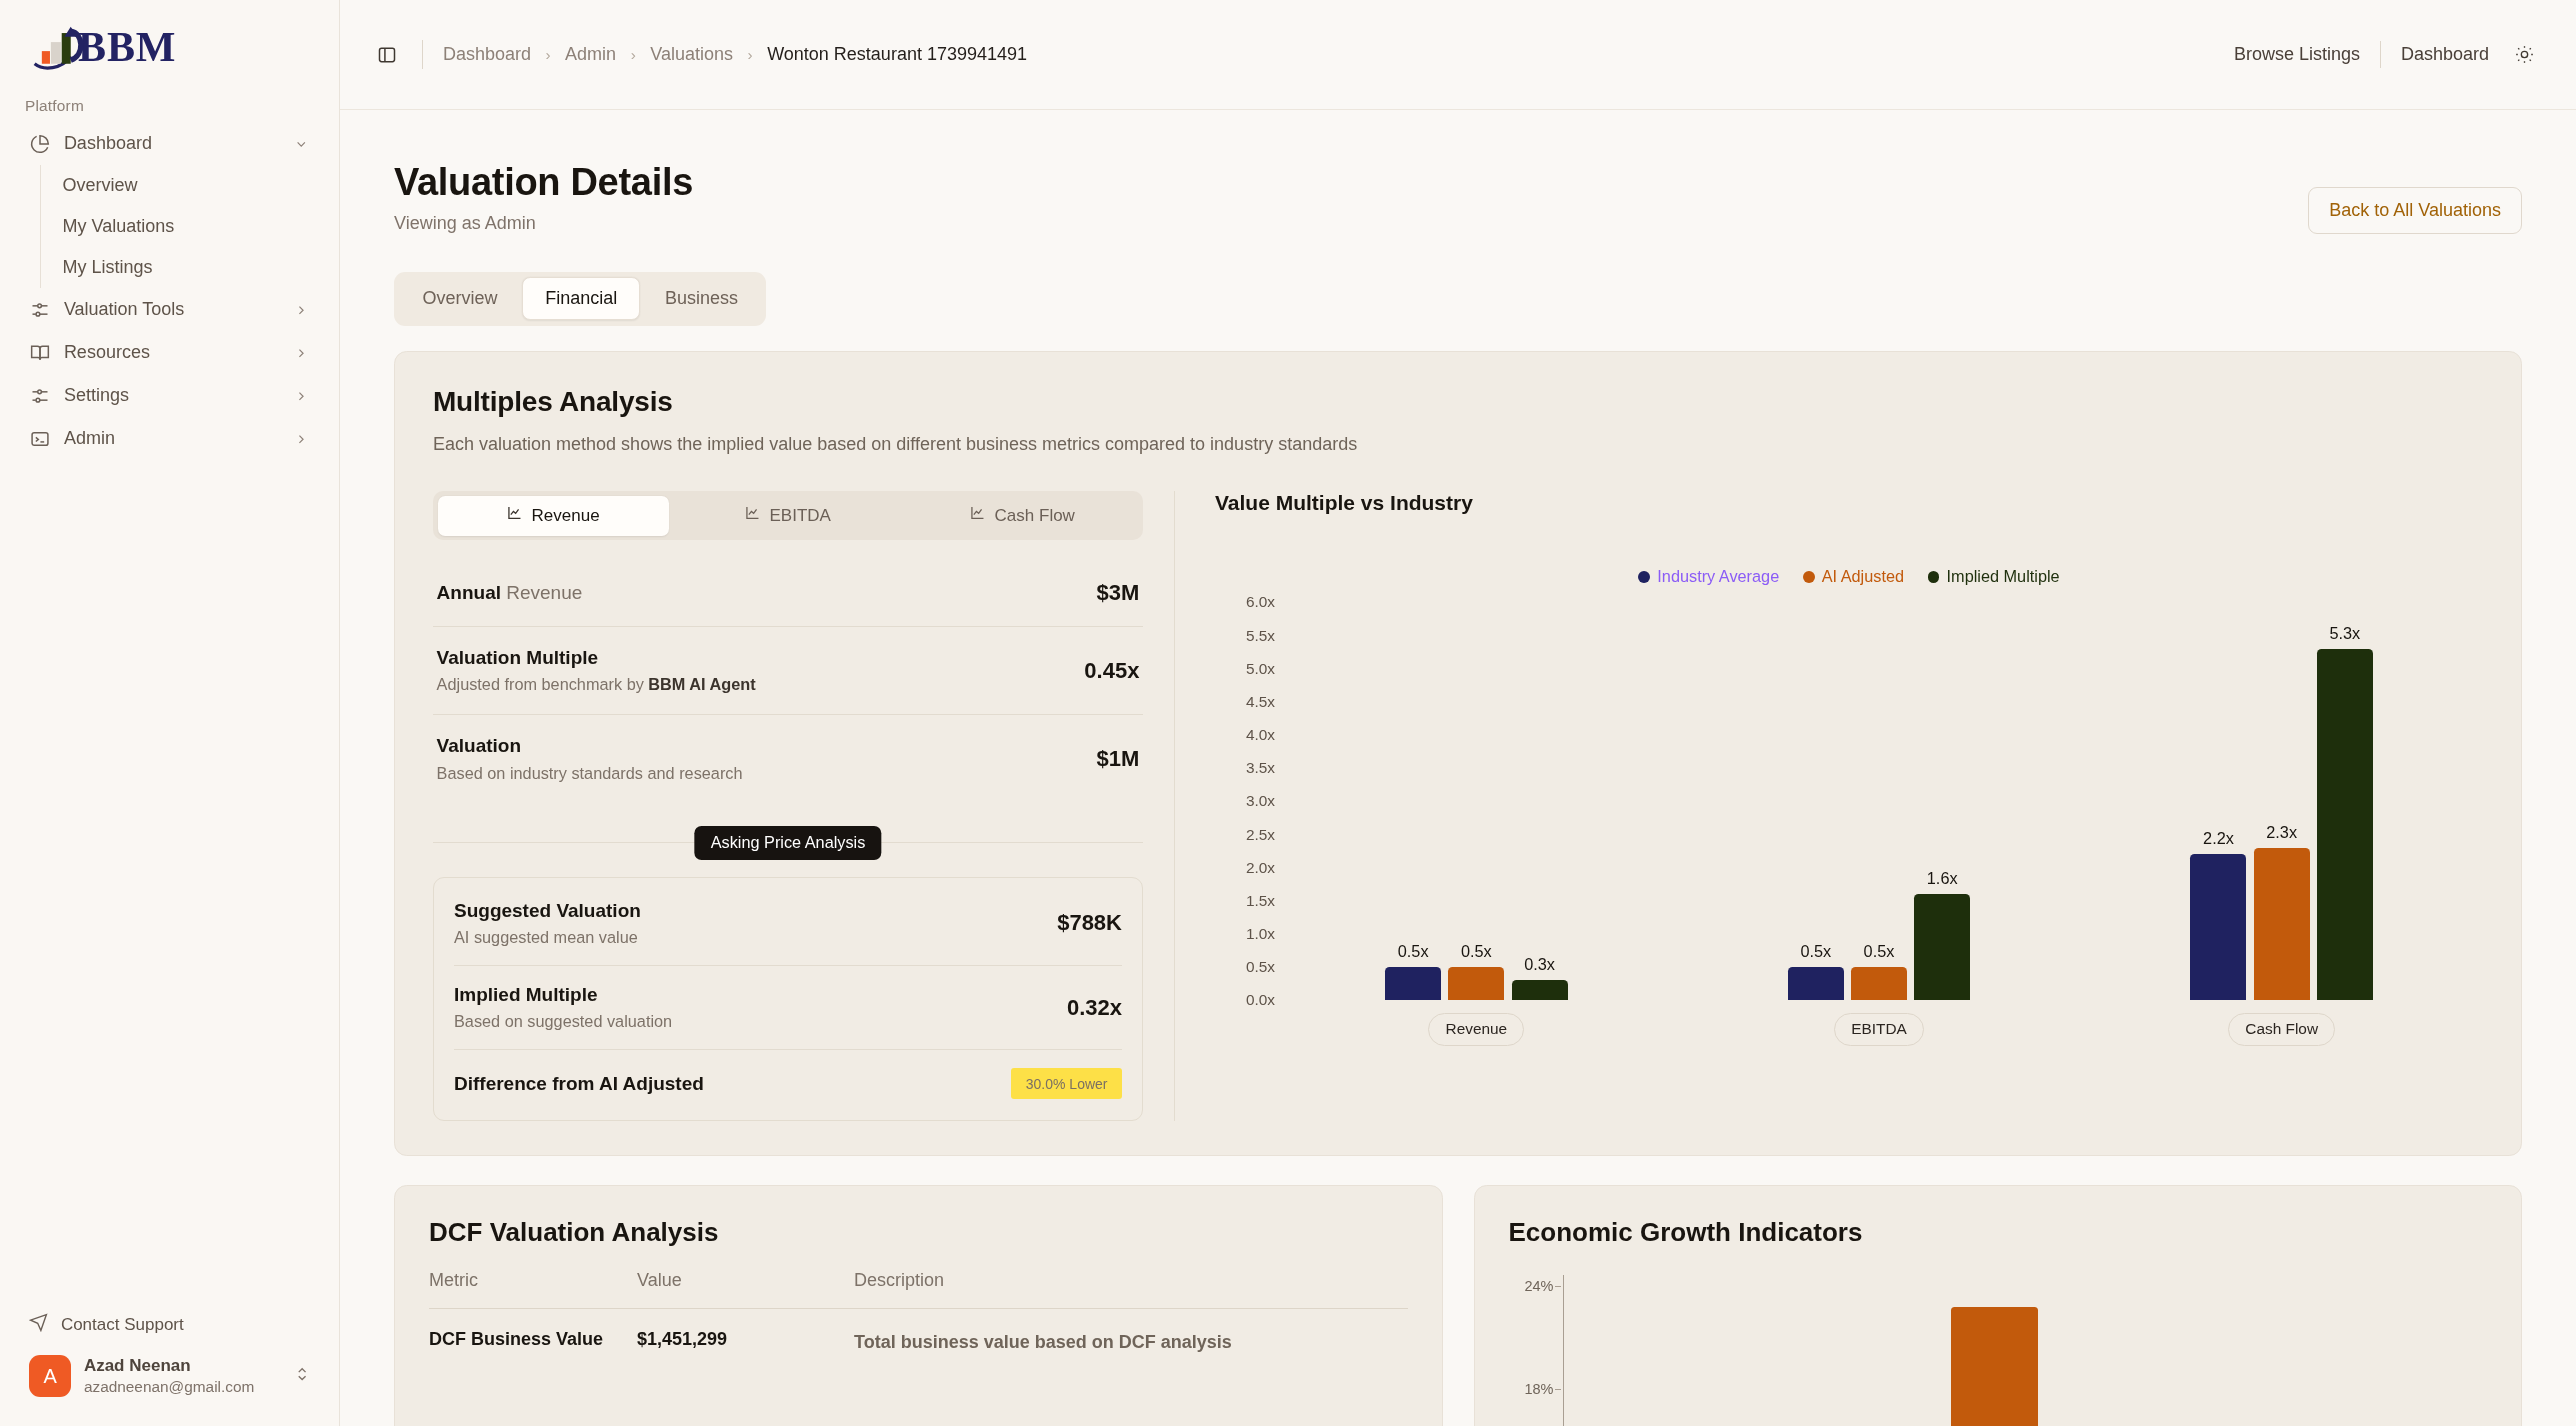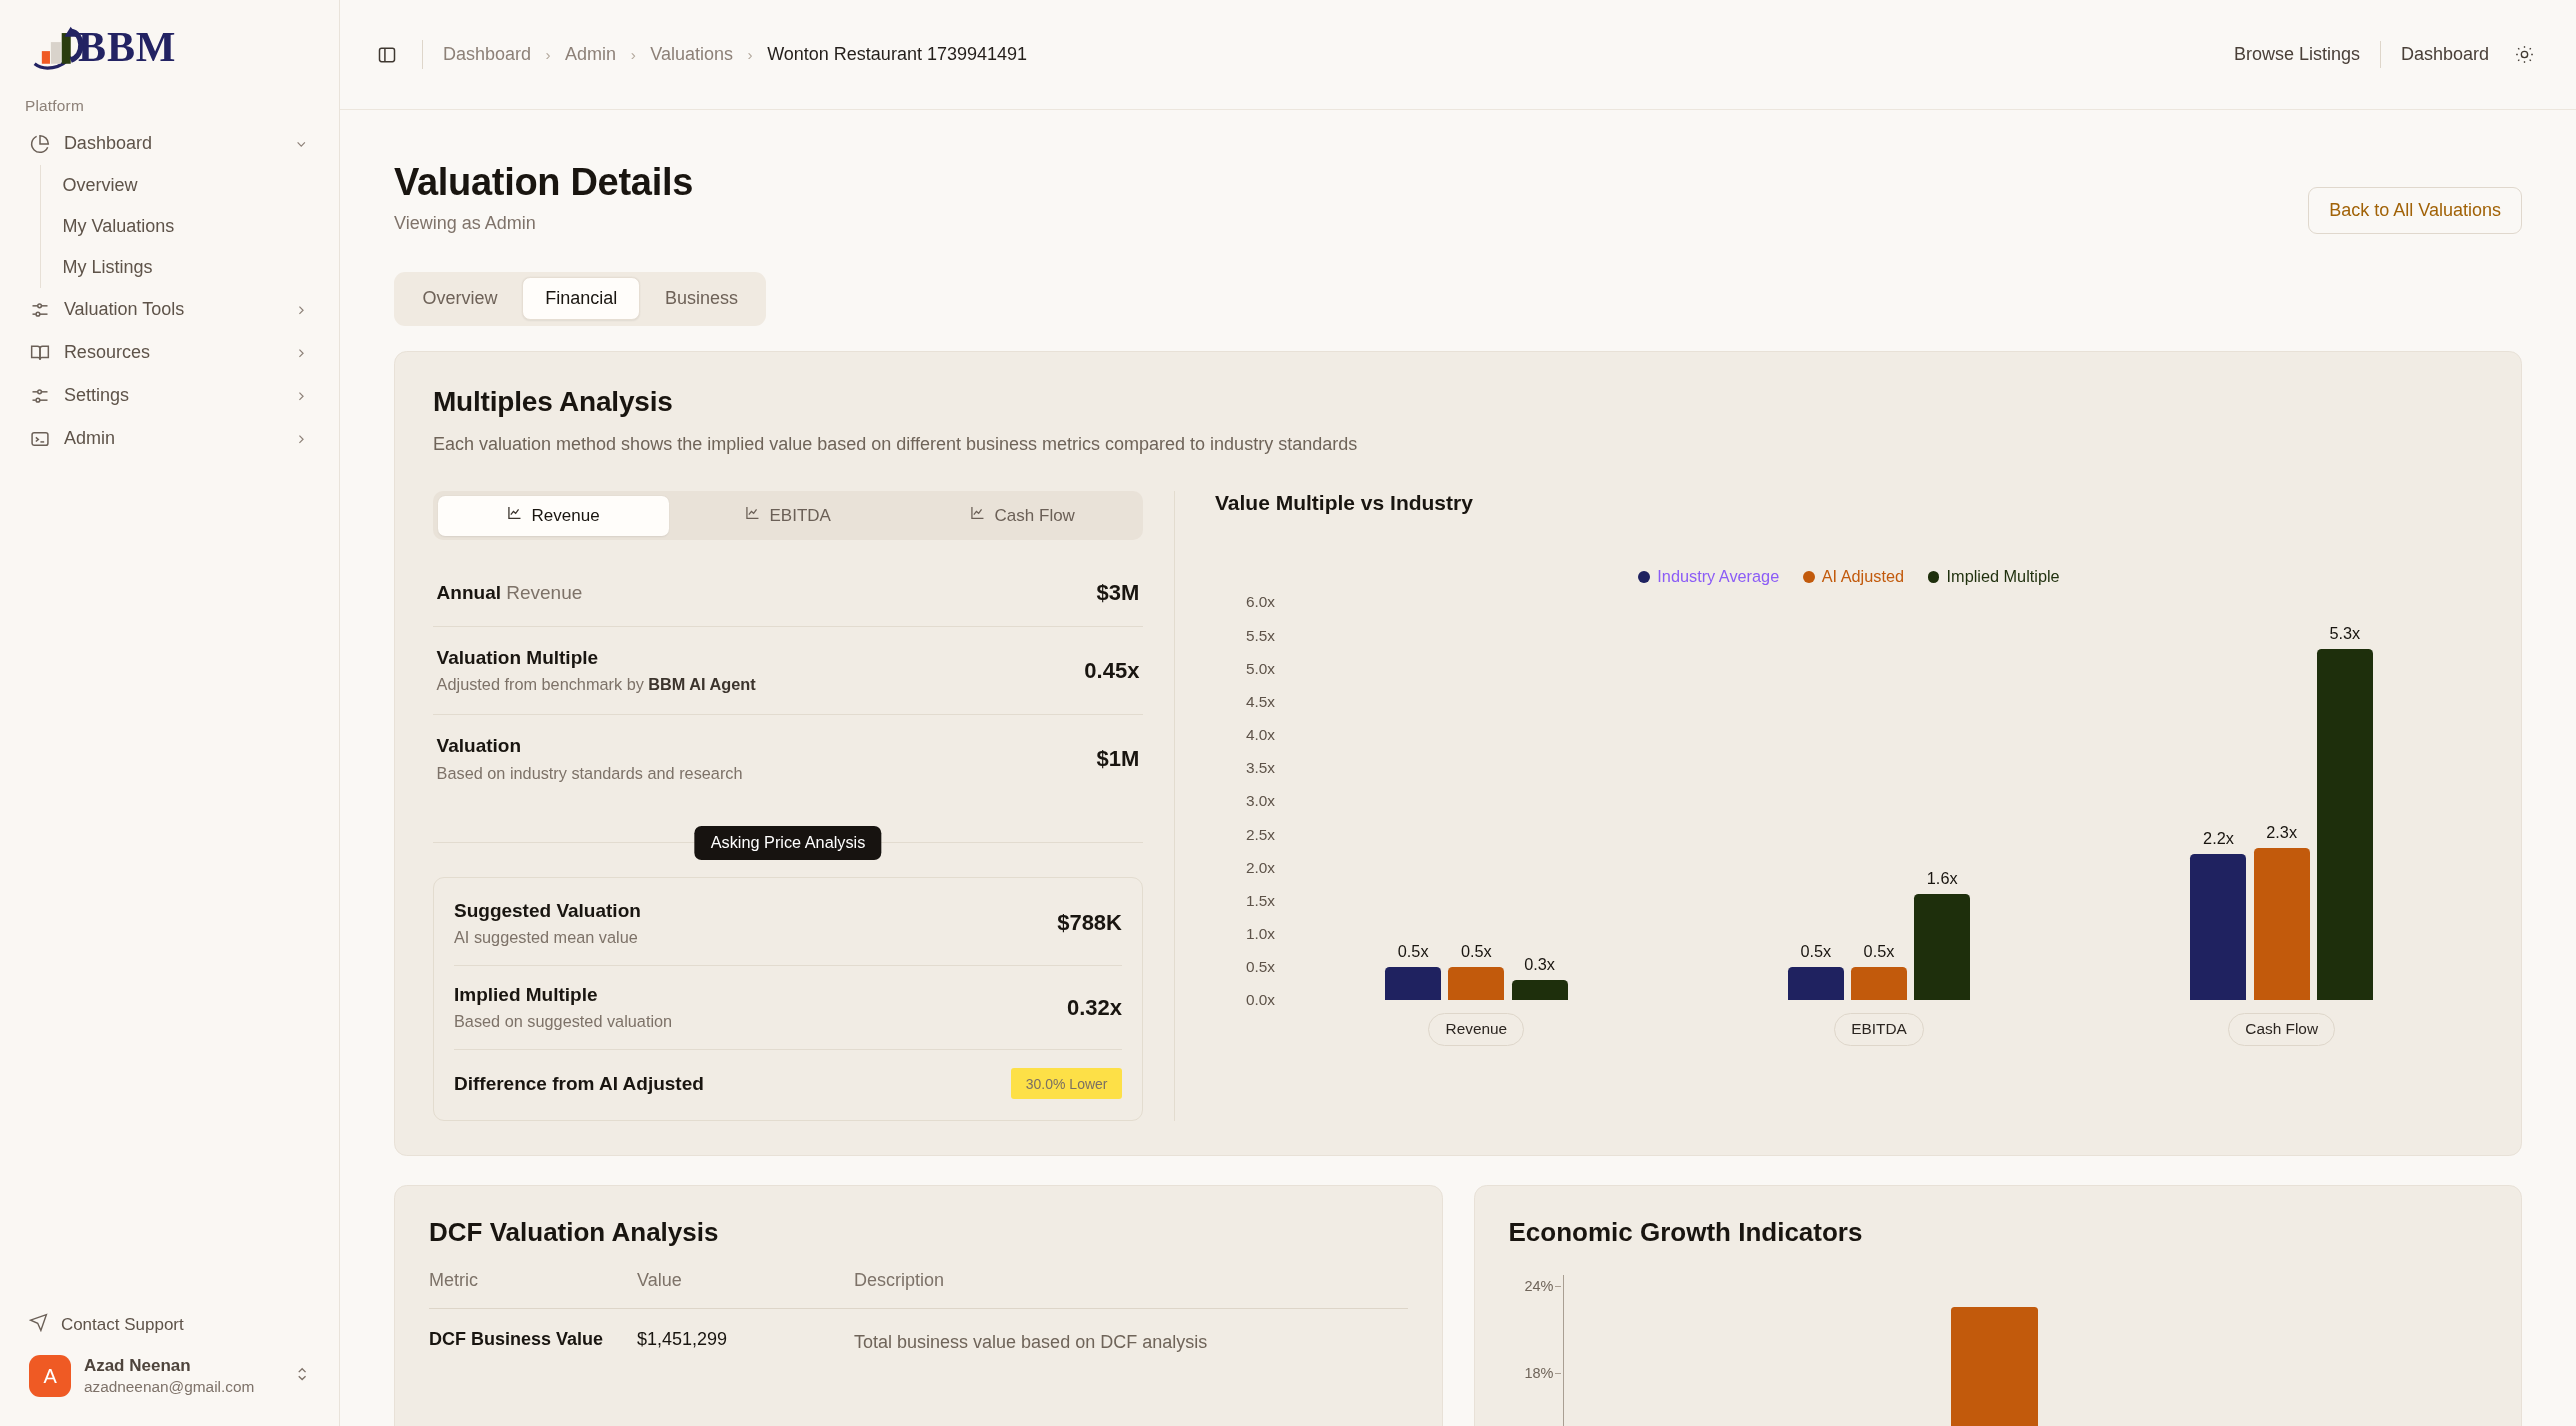--- a/index.html
+++ b/index.html
@@ -160,21 +160,21 @@
   .xlabels { display:flex; margin-top: 12.7px; margin-left:60px; }
   .xlab-cell { flex:1; display:flex; justify-content:center; }
   .xpill { border:0.9px solid #ded6ca; border-radius: 904px; padding: 6.3px 16.3px; font-size:15.4px; color:#2b2520; background:transparent; }
 
   .bottom-row { display:flex; gap: 31px; margin-top: 29px; }
   .bcard { flex:1; background:#f1ece4; border:0.9px solid #e8e1d7; border-radius:12.7px; padding: 31px 34px; min-height: 272px; }
   .bcard h3 { font-size: 26px; font-weight:bold; color:#191510; }
   .bcard h4 { font-size: 21px; font-weight:bold; color:#191510; margin-top: 23.5px; }
   table.dcf { width:100%; border-collapse: collapse; margin-top: 22px; }
   table.dcf th { text-align:left; font-weight:normal; color:#7d7268; font-size:18px; padding: 0 0 16.3px 0; border-bottom:0.9px solid #ddd5c8;}
-  table.dcf td { padding: 20px 0 0 0; font-size:18px; color:#191510; vertical-align:top; }
+  table.dcf td { padding: 20px 0 0 0; font-size:18px; color:#191510; vertical-align:top;font-weight:bold; }
   table.dcf td.m { font-weight:bold; width: 208px;}
   table.dcf td.v { width: 217px; }
   table.dcf td.d { color:#6f6459; max-width: 272px; line-height:1.45; }
 
   .egi-plot { margin-top: 27px; display:flex; height: 226px; }
   .egi-y { width: 54px; flex:0 0 54px; position:relative; }
   .egi-tick { position:absolute; right:9px; font-size:14.5px; color:#6f6459; transform:translateY(-50%); }
   .egi-tick::after { content:""; position:absolute; right:-7.2px; top:50%; width:5.4px; height:0.9px; background:#a99e92; }
   .egi-area { flex:1; position:relative; border-left:0.9px solid #a99e92; }
   .egi-bar { position:absolute; bottom:0; width: 87px; background:#c25a0c; border-radius:3.6px 3.6px 0 0; }
@@ -575,21 +575,21 @@
           </tr>
             </tbody>
         </table>
       </section>
 
       <section class="bcard">
         <h3>Economic Growth Indicators</h3>
         <div class="egi-plot">
           <div class="egi-y">
             <div class="egi-tick" style="top:11px;">24%</div>
-            <div class="egi-tick" style="top:98px;">18%</div>
+            <div class="egi-tick" style="top:114px;">18%</div>
           </div>
           <div class="egi-area">
             <div class="egi-bar" id="egibar" style="background: rgb(194, 90, 12); height: 86%; left: 42%;"></div>
           </div>
         </div>
       </section>
     </div>
 
   </div>
 </div>

